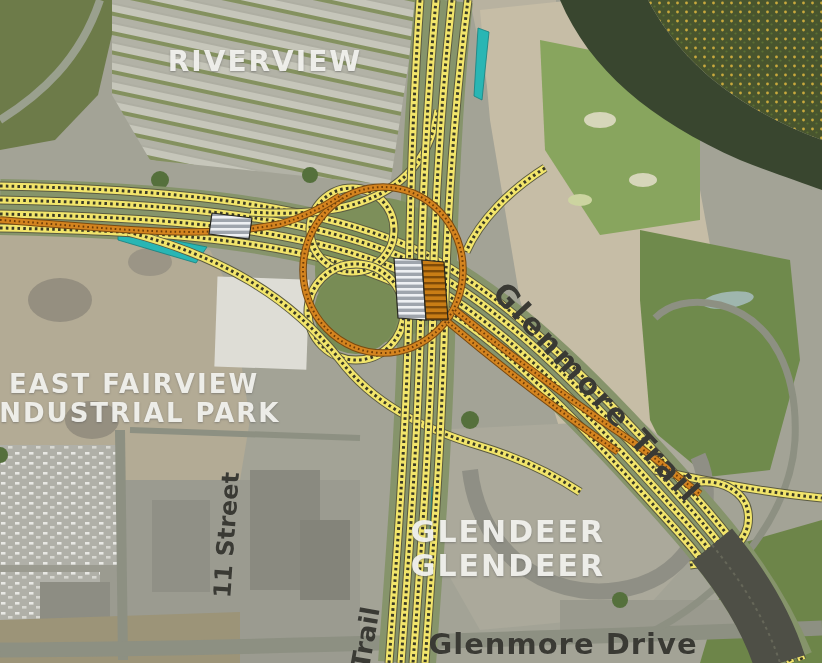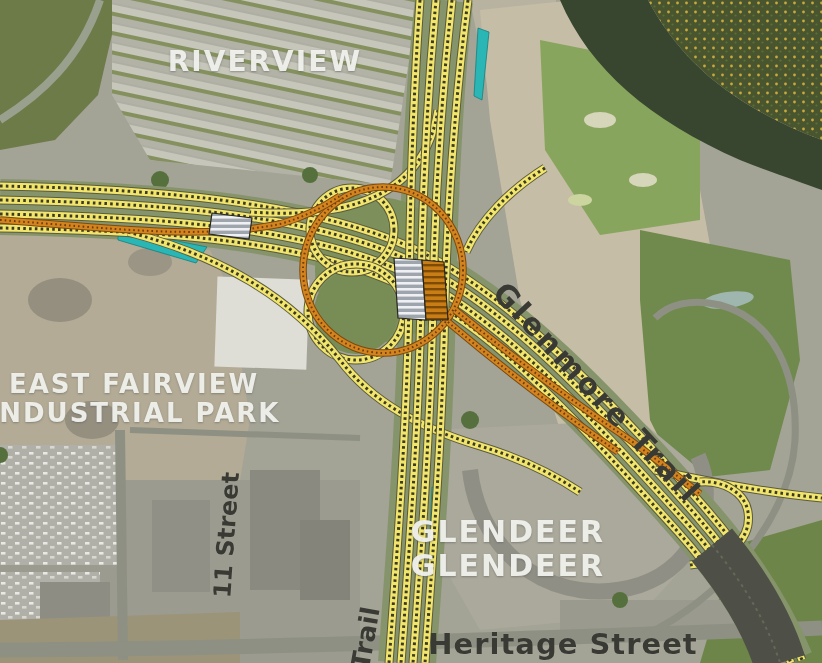--- a/index.html
+++ b/index.html
@@ -218,20 +218,20 @@
 </div>
 
 <div class="lbl district" style="left:508px;top:549px;font-size:30px;">
   <div>GLENDEER</div>
   <div>GLENDEER</div>
 </div>
 
 <div class="lbl roadlbl" style="left:597px;top:393px;font-size:30px;letter-spacing:3px;
      transform:translate(-50%,-50%) rotate(47deg);">Glenmore Trail</div>
 
-<div class="lbl roadlbl" style="left:563px;top:644px;font-size:29px;letter-spacing:1px;">Heritage Street</div>
+<div class="lbl roadlbl" style="left:563px;top:644px;font-size:29px;letter-spacing:1px;">Glenmore Drive</div>
 
 <div class="lbl roadlbl" style="left:227px;top:535px;font-size:24px;
      transform:translate(-50%,-50%) rotate(-86deg);">11 Street</div>
 
 <div class="lbl roadlbl" style="left:366px;top:638px;font-size:26px;
      transform:translate(-50%,-50%) rotate(-80deg);">Trail</div>
 </div>
 
 </body></html>

